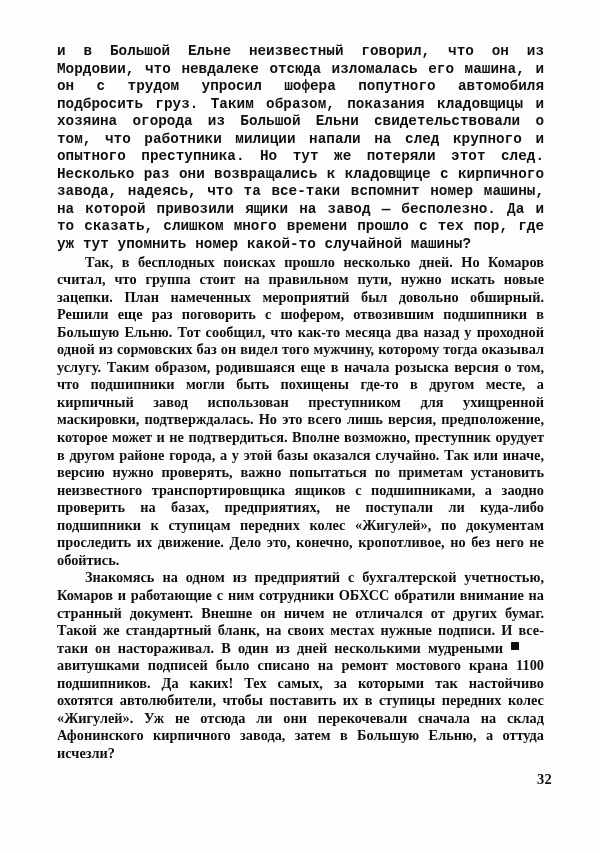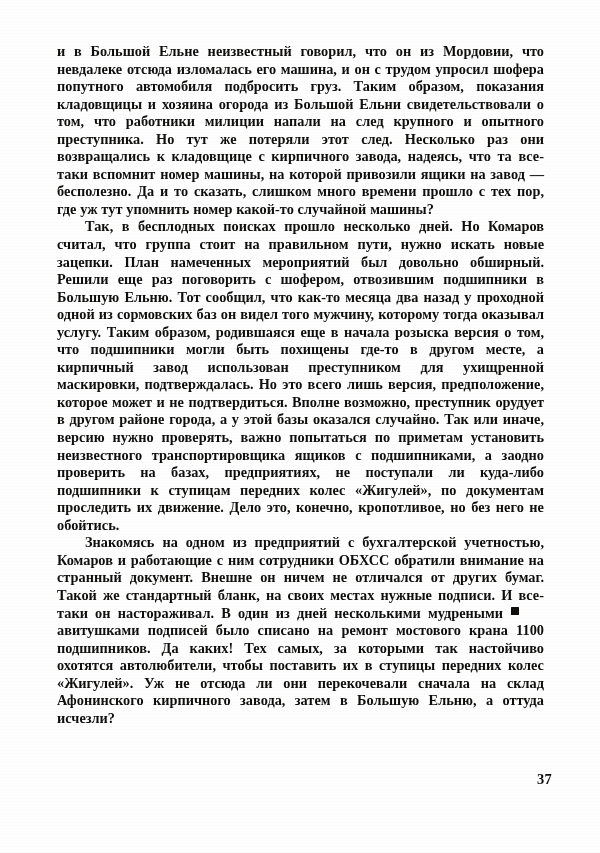--- a/index.html
+++ b/index.html
@@ -41,20 +41,21 @@
     line-height: 17.55px;
     font-weight: 700;
     color: #100f0e;
     letter-spacing: 0.02px;
     word-spacing: 0.2px;
     hyphens: manual;
     -webkit-hyphens: manual;
   }
   .para.first {
     text-indent: 0;
+    font-family: Liberation Mono, monospace;
   }
 
   
   .ink-blot {
     display: inline-block;
     position: relative;
     color: transparent;
   }
   .ink-blot::before {
     content: "";
@@ -96,17 +97,17 @@
   <div id="text-block">
 
     <p class="para first">и в Большой Ельне неизвестный говорил, что он из Мордовии, что невдалеке отсюда изломалась его машина, и он с трудом упросил шофера попутного автомобиля подбросить груз. Таким образом, показания кладовщицы и хозяина огорода из Большой Ельни свидетельствовали о том, что работники милиции напали на след крупного и опытного преступника. Но тут же потеряли этот след. Несколько раз они возвращались к кладовщице с кирпичного завода, надеясь, что та все-таки вспомнит номер машины, на которой привозили ящики на завод — бесполезно. Да и то сказать, слишком много времени прошло с тех пор, где уж тут упомнить номер какой-то случайной машины?</p>
 
     <p class="para">Так, в бесплодных поисках прошло несколько дней. Но Комаров считал, что группа стоит на правильном пути, нужно искать новые зацепки. План намеченных мероприятий был довольно обширный. Решили еще раз поговорить с шофером, отвозившим подшипники в Большую Ельню. Тот сообщил, что как-то месяца два назад у проходной одной из сормовских баз он видел того мужчину, которому тогда оказывал услугу. Таким образом, родившаяся еще в начала розыска версия о том, что подшипники могли быть похищены где-то в другом месте, а кирпичный завод использован преступником для ухищренной маскировки, подтверждалась. Но это всего лишь версия, предположение, которое может и не подтвердиться. Вполне возможно, преступник орудует в другом районе города, а у этой базы оказался случайно. Так или иначе, версию нужно проверять, важно попытаться по приметам установить неизвестного транспортировщика ящиков с подшипниками, а заодно проверить на базах, предприятиях, не поступали ли куда-либо подшипники к ступицам передних колес «Жигулей», по документам проследить их движение. Дело это, конечно, кропотливое, но без него не обойтись.</p>
 
     <p class="para"><span>Знакомясь на одном из предприятий с бухгалтерской учетностью, Комаров и работающие с ним сотрудники ОБХСС обратили внимание на странный документ. Внешне он ничем не отличался от других бумаг. Такой же стандартный бланк, на своих местах нужные подписи. И все-таки он настораживал. В один из дней несколькими мудреными </span><span class="ink-blot">з</span><span>авитушками подписей было списано на ремонт мостового крана 1100 подшипников. Да каких! Тех самых, за которыми так настойчиво охотятся автолюбители, чтобы поставить их в ступицы передних колес «Жигулей». Уж не отсюда ли они перекочевали сначала на склад Афонинского кирпичного завода, затем в Большую Ельню, а оттуда исчезли?</span></p>
 
   </div>
 
-  <div id="page-number">37</div>
+  <div id="page-number">32</div>
 
   <div id="scan-grain"></div>
 
 </div>
 
 </body></html>

